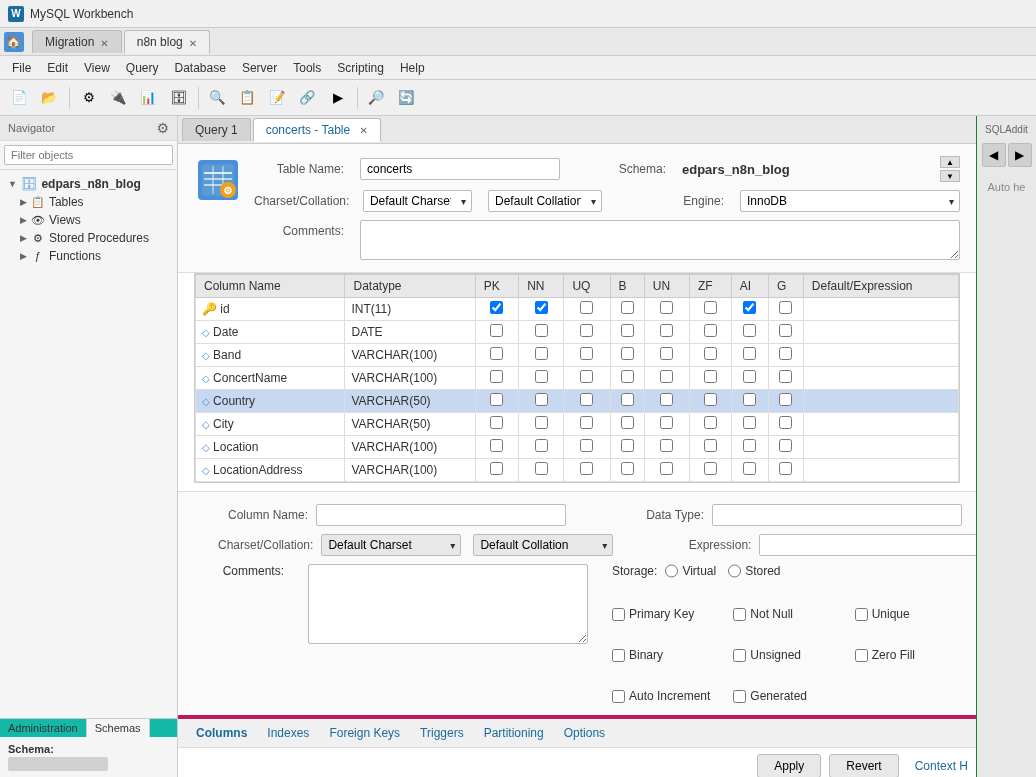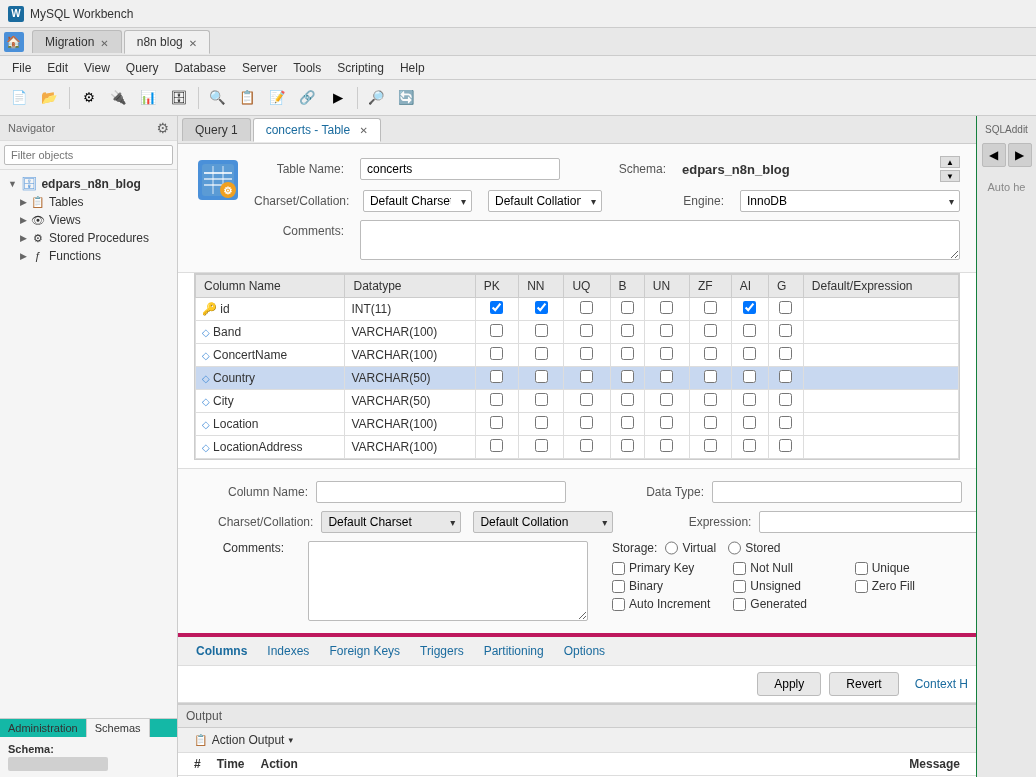--- a/index.html
+++ b/index.html
@@ -90,21 +90,21 @@
     .checkbox-cell { text-align: center; }
     .checkbox-cell input[type=checkbox] { margin: 0; }
     
     
     .column-detail { padding: 12px 16px; border-top: 1px solid #ddd; background: #fafafa; }
     .detail-row { display: flex; gap: 24px; margin-bottom: 8px; }
     .detail-field { display: flex; align-items: center; gap: 8px; }
     .detail-field label { font-size: 12px; color: #555; min-width: 90px; text-align: right; margin-left: 24px; }
     .detail-input { padding: 3px 6px; border: 1px solid #bbb; border-radius: 2px; font-size: 12px; width: 250px; background: white; }
     .radio-item { display: flex; gap: 4px; font-size: 12px; }
-    .checkbox-item { display: flex; align-items: center; gap: 4px; font-size: 12px; }
+    .checkbox-item { display: flex; align-items: center; gap: 4px; font-size: 12px; margin-top: 23px; }
     
     
     .editor-tab-bar { display: flex; gap: 0; border-top: 4px solid #be185d; border-bottom: 1px solid #ddd; background: #f0f0f0; padding: 4px 8px; }
     .editor-tab { padding: 3px 10px; font-size: 12px; cursor: pointer; color: #1a6b9e; text-decoration: none; }
     .editor-tab.active { font-weight: bold; }
     
     .editor-actions { padding: 6px 8px; display: flex; justify-content: flex-end; gap: 8px; align-items: center; border-bottom: 1px solid #ddd; }
     .action-btn { padding: 4px 16px; border: 1px solid #bbb; border-radius: 3px; background: #e8e8e8; cursor: pointer; font-size: 12px; }
     .context-h-hint { font-size: 12px; color: #1a6b9e; cursor: pointer; margin-left: 8px; }
     
@@ -318,20 +318,33 @@
       <td class="checkbox-cell"><input type="checkbox" checked="" style=""></td>
       <td class="checkbox-cell"><input type="checkbox" style=""></td>
       <td class="checkbox-cell"><input type="checkbox" style=""></td>
       <td class="checkbox-cell"><input type="checkbox" style=""></td>
       <td class="checkbox-cell"><input type="checkbox" style=""></td>
       <td class="checkbox-cell"><input type="checkbox" checked="" style=""></td>
       <td class="checkbox-cell"><input type="checkbox" style=""></td>
       <td></td>
     </tr>
                 <tr>
+      <td><span class="diamond-icon">◇</span> Date</td>
+      <td>DATE</td>
+      <td class="checkbox-cell"><input type="checkbox" style=""></td>
+      <td class="checkbox-cell"><input type="checkbox" style=""></td>
+      <td class="checkbox-cell"><input type="checkbox" style=""></td>
+      <td class="checkbox-cell"><input type="checkbox" style=""></td>
+      <td class="checkbox-cell"><input type="checkbox" style=""></td>
+      <td class="checkbox-cell"><input type="checkbox" style=""></td>
+      <td class="checkbox-cell"><input type="checkbox" style=""></td>
+      <td class="checkbox-cell"><input type="checkbox" style=""></td>
+      <td></td>
+    </tr>
+                <tr>
       <td><span class="diamond-icon">◇</span> Band</td>
       <td>VARCHAR(100)</td>
       <td class="checkbox-cell"><input type="checkbox" style=""></td>
       <td class="checkbox-cell"><input type="checkbox" style=""></td>
       <td class="checkbox-cell"><input type="checkbox" style=""></td>
       <td class="checkbox-cell"><input type="checkbox" style=""></td>
       <td class="checkbox-cell"><input type="checkbox" style=""></td>
       <td class="checkbox-cell"><input type="checkbox" style=""></td>
       <td class="checkbox-cell"><input type="checkbox" style=""></td>
       <td class="checkbox-cell"><input type="checkbox" style=""></td>

